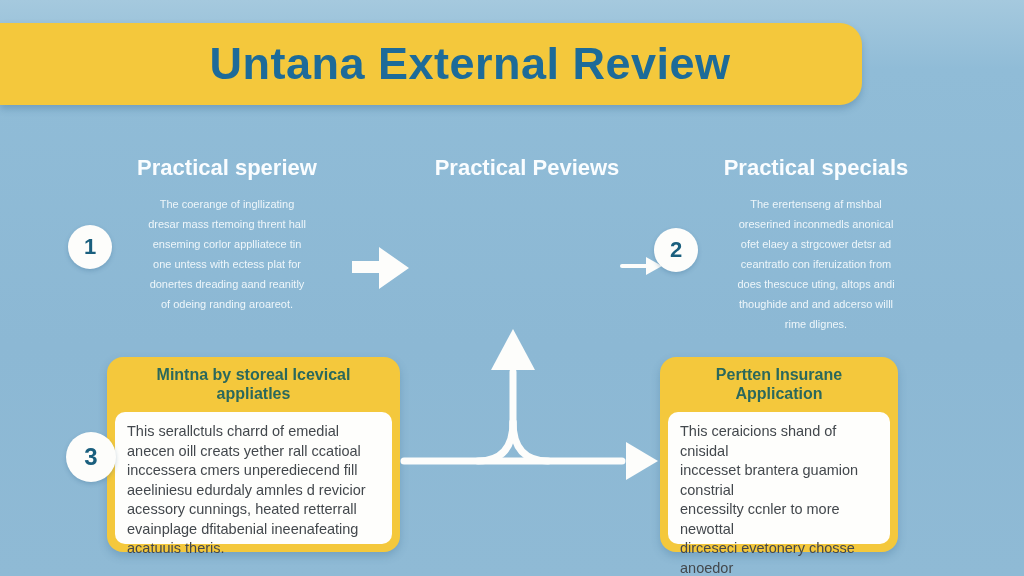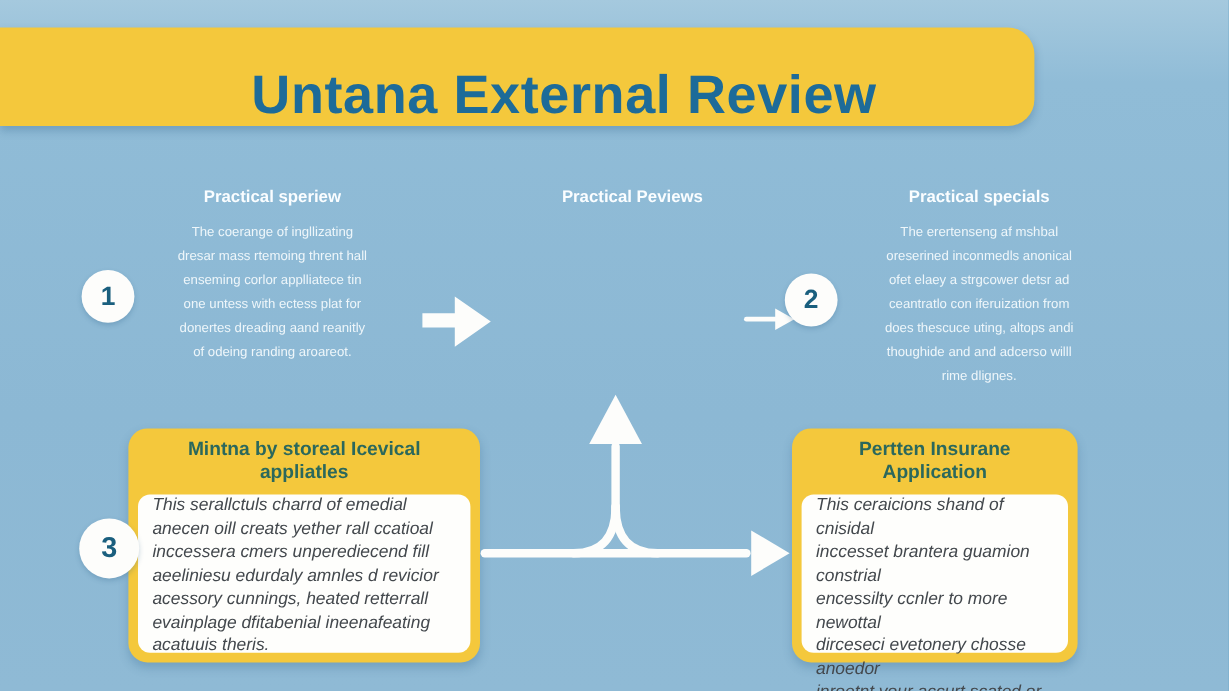--- a/index.html
+++ b/index.html
@@ -6,30 +6,30 @@
   .stage{
     position:relative;width:1024px;height:576px;overflow:hidden;
     font-family:"Liberation Sans",sans-serif;
     background:linear-gradient(180deg,#a5c9de 0%,#90bcd7 12%,#8cb8d4 60%,#8fbad5 100%);
   }
   
   .banner{
     position:absolute;left:0;top:23px;width:862px;height:82px;
     background:#f4c83c;border-radius:0 22px 22px 0;
     box-shadow:0 4px 7px rgba(40,90,130,.28);
-    display:flex;align-items:flex-end;justify-content:center;
+    display:flex;align-items:center;justify-content:center;
     padding-left:78px;box-sizing:border-box;
   }
   .banner h1{
     margin:0;font-size:45px;font-weight:bold;letter-spacing:.5px;
     color:#1d6b99;white-space:nowrap;
   }
   
   .col{position:absolute;text-align:center;color:#f4f9fc;}
-  .col h2{margin:0 0 13px 0;font-size:14px;font-weight:bold;color:#fafdff;}
+  .col h2{margin:0 0 13px 0;font-size:22px;font-weight:bold;color:#fafdff;}
   .col .body{font-size:11px;line-height:20px;white-space:pre-line;color:#eef6fa;}
   
   .numcircle{
     position:absolute;background:#fdfdfb;border-radius:50%;
     display:flex;align-items:center;justify-content:center;
     color:#1a5f7e;font-weight:bold;box-shadow:0 2px 4px rgba(40,90,130,.25);
     z-index:5;
   }
   .numcircle.n1{left:68px;top:225px;width:44px;height:44px;font-size:22px;}
   .numcircle.n2{left:654px;top:228px;width:44px;height:44px;font-size:22px;}
@@ -42,21 +42,21 @@
   .card.left{left:107px;width:293px;}
   .card.right{left:660px;width:238px;}
   .card .card-title{
     position:absolute;top:0;left:0;right:0;height:54px;
     display:flex;align-items:center;justify-content:center;text-align:center;
     font-size:16px;line-height:19px;font-weight:bold;color:#2b685c;white-space:pre-line;
   }
   .card .card-panel{
     position:absolute;left:8px;right:8px;top:55px;bottom:8px;
     background:#fefefc;border-radius:10px;
-    padding:0 12px;box-sizing:border-box;font-style:italic;
+    padding:10px 12px;box-sizing:border-box;
   }
   .card .card-body{
     font-size:14.5px;line-height:19.5px;color:#43484d;white-space:pre-line;text-align:left;
   }
   
   .arrows{position:absolute;left:0;top:0;width:1024px;height:576px;pointer-events:none;z-index:4;}
 </style>
 </head>
 <body>
 

